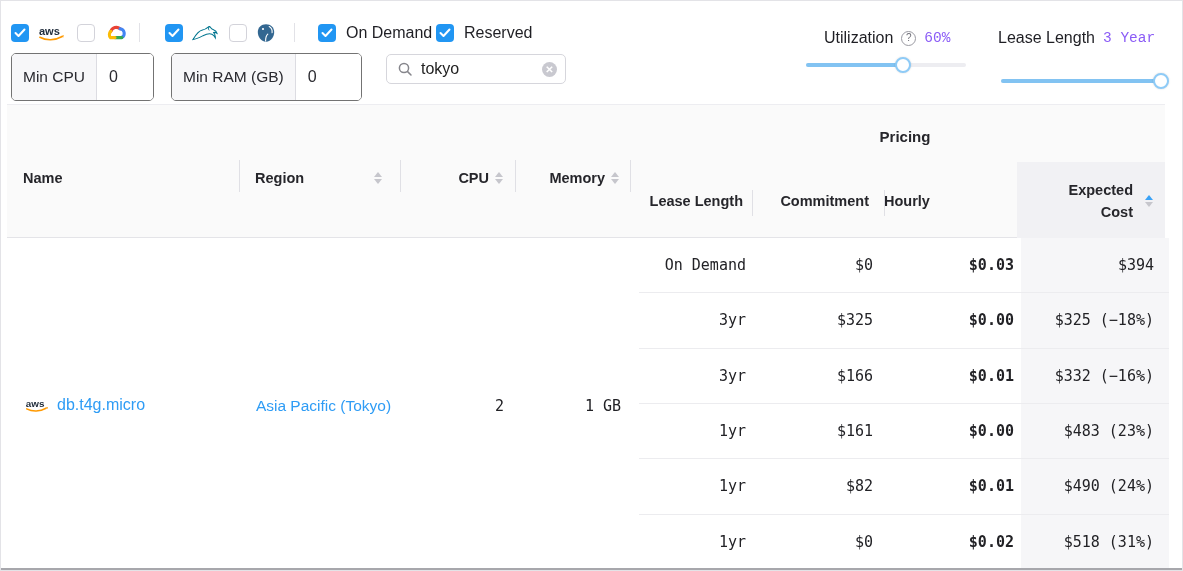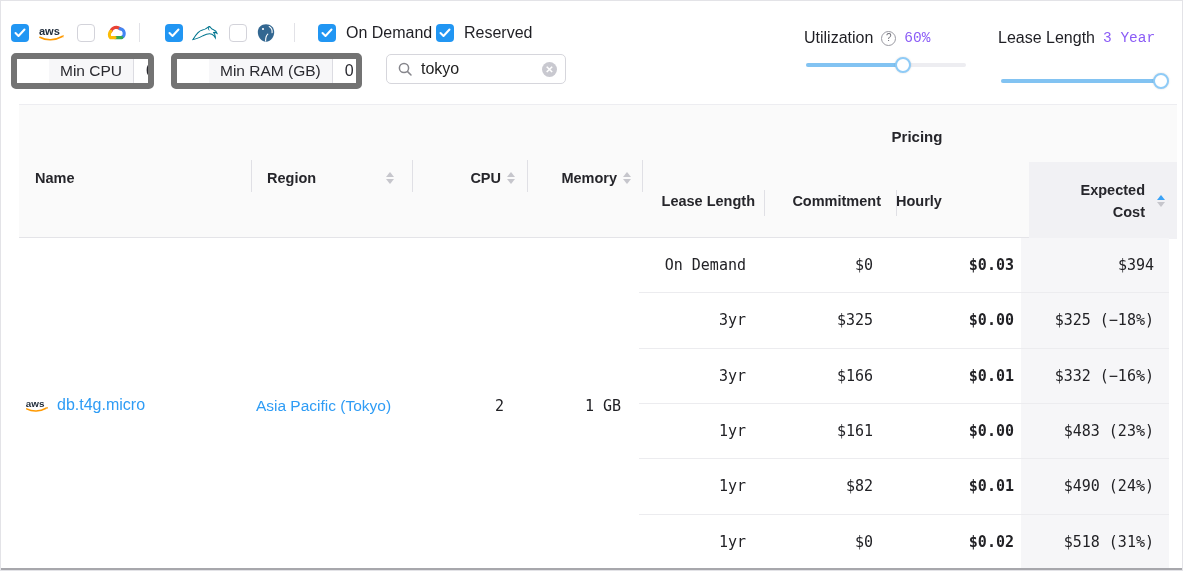--- a/index.html
+++ b/index.html
@@ -16,22 +16,22 @@
   .checkbox {
     width:18px; height:18px; border-radius:4px; flex:0 0 auto;
     display:flex; align-items:center; justify-content:center; cursor:pointer;
   }
   .checkbox.checked { background:#2196f3; }
   .checkbox.unchecked { background:#fff; border:1.5px solid #d3d3da; }
   .fb-label { font-size:16px; color:#1f1f24; margin-left:3px; }
   .pipe { width:1px; height:19px; background:#e2e2e7; }
 
   .input-group {
-    display:flex; align-items:stretch; border:6px solid #737373; border-radius:5px;
-    overflow:hidden; background:#fff; height:36px;padding-left:32px;
+    display:flex; align-items:stretch; border:1px solid #737373; border-radius:5px;
+    overflow:hidden; background:#fff; height:48px;
   }
   .input-group .ig-label {
     background:#f7f7f9; display:flex; align-items:center; padding:0 11px;
     font-size:15.5px; color:#2a2a30; border-right:1px solid #dcdce2; white-space:nowrap;
   }
   .input-group .ig-input {
     border:none; outline:none; font-size:16px; color:#2a2a30; padding:0 0 0 12px;
     font-family:"Liberation Sans", sans-serif; min-width:0; background:#fff;
   }
   .searchbox {
@@ -56,21 +56,21 @@
   .slider { position:relative; height:16px; cursor:pointer; }
   .slider .track { position:absolute; top:6px; left:0; right:0; height:4px; border-radius:2px; background:#ededf1; }
   .slider .fill  { position:absolute; top:6px; left:0; height:4px; border-radius:2px; background:#82c3f2; }
   .slider .thumb {
     position:absolute; top:0; width:16px; height:16px; border-radius:50%;
     background:#fff; border:2px solid #8ecbf7; box-shadow:0 0 2px rgba(0,0,0,.15); cursor:grab;
   }
 
   
   .thead {
-    position:absolute; left:18px; top:103px; width:1158px; height:134px;
+    position:absolute; left:6px; top:103px; width:1158px; height:134px;
     background:#fafafa; border-top:1px solid #ededf1; border-bottom:1px solid #e4e4e8;
   }
   .th-text { font-size:14.5px; font-weight:600; color:#26262b; }
   .vline { position:absolute; width:1px; background:#e0e0e5; }
   .sort-icon { display:inline-flex; flex-direction:column; gap:2px; margin-left:6px; }
   .sort-icon i { display:block; width:0; height:0; border-left:4.5px solid transparent; border-right:4.5px solid transparent; }
   .sort-icon .up { border-bottom:5px solid #c6c6cc; }
   .sort-icon .dn { border-top:5px solid #c6c6cc; }
   .sort-icon.active-asc .up { border-bottom-color:#3aa2f6; }
 
@@ -185,21 +185,21 @@
     <span style="display:inline-flex;">
       <svg width="16" height="16" viewBox="0 0 16 16">
           <circle cx="7" cy="7" r="4.6" fill="none" stroke="#86868c" stroke-width="1.5"></circle>
           <line x1="10.6" y1="10.6" x2="14" y2="14" stroke="#86868c" stroke-width="1.5" stroke-linecap="round"></line>
         </svg>
     </span>
     <input value="tokyo" style="">
     <span class="clear-btn">✕</span>
   </div>
 
-  <div class="abs slider-label-row" style="left:803px; top:28px;">
+  <div class="abs slider-label-row" style="left:823px; top:28px;">
     <span>Utilization</span>
     <span class="help-icon">?</span>
     <span class="slider-value">60%</span>
   </div>
   <div class="abs slider" style="left:805px; top:56px; width:160px;">
     <div class="track"></div>
     <div class="fill" style="width:97px;"></div>
     <div class="thumb" style="left:89px;"></div>
   </div>
 

